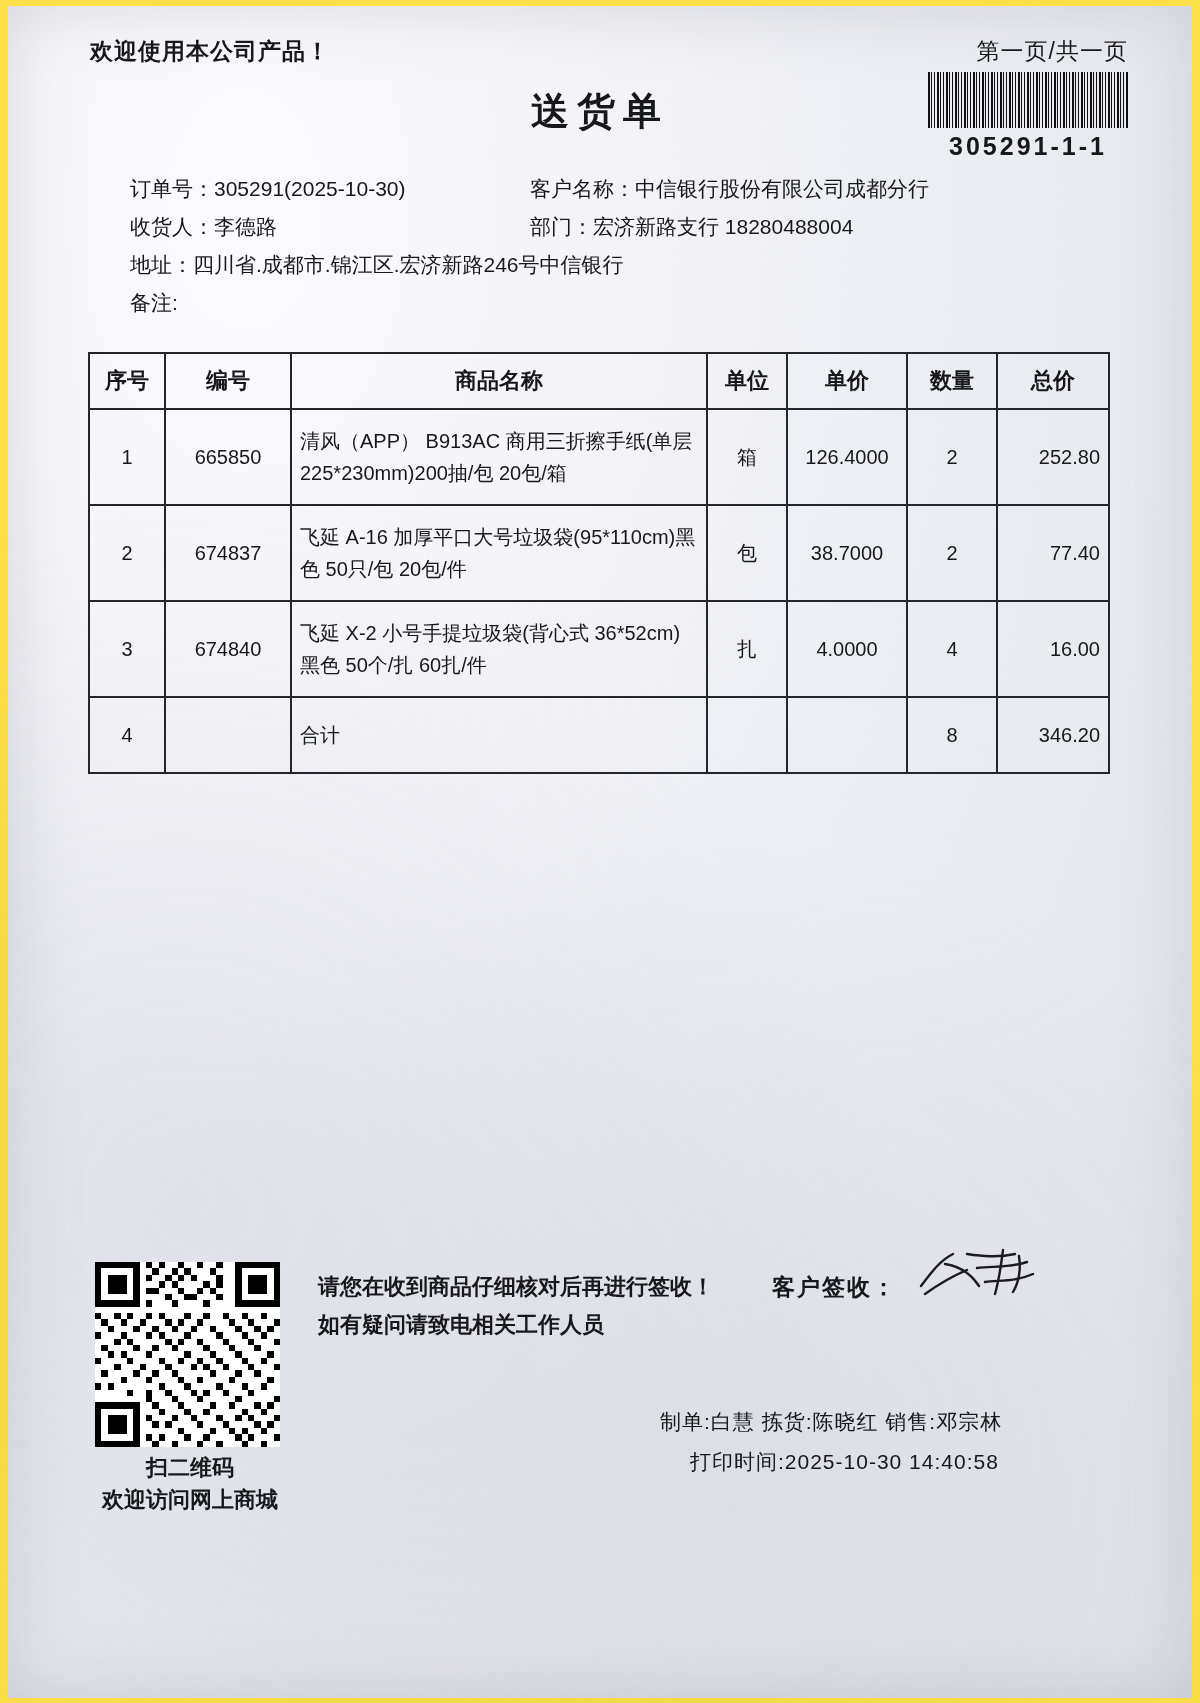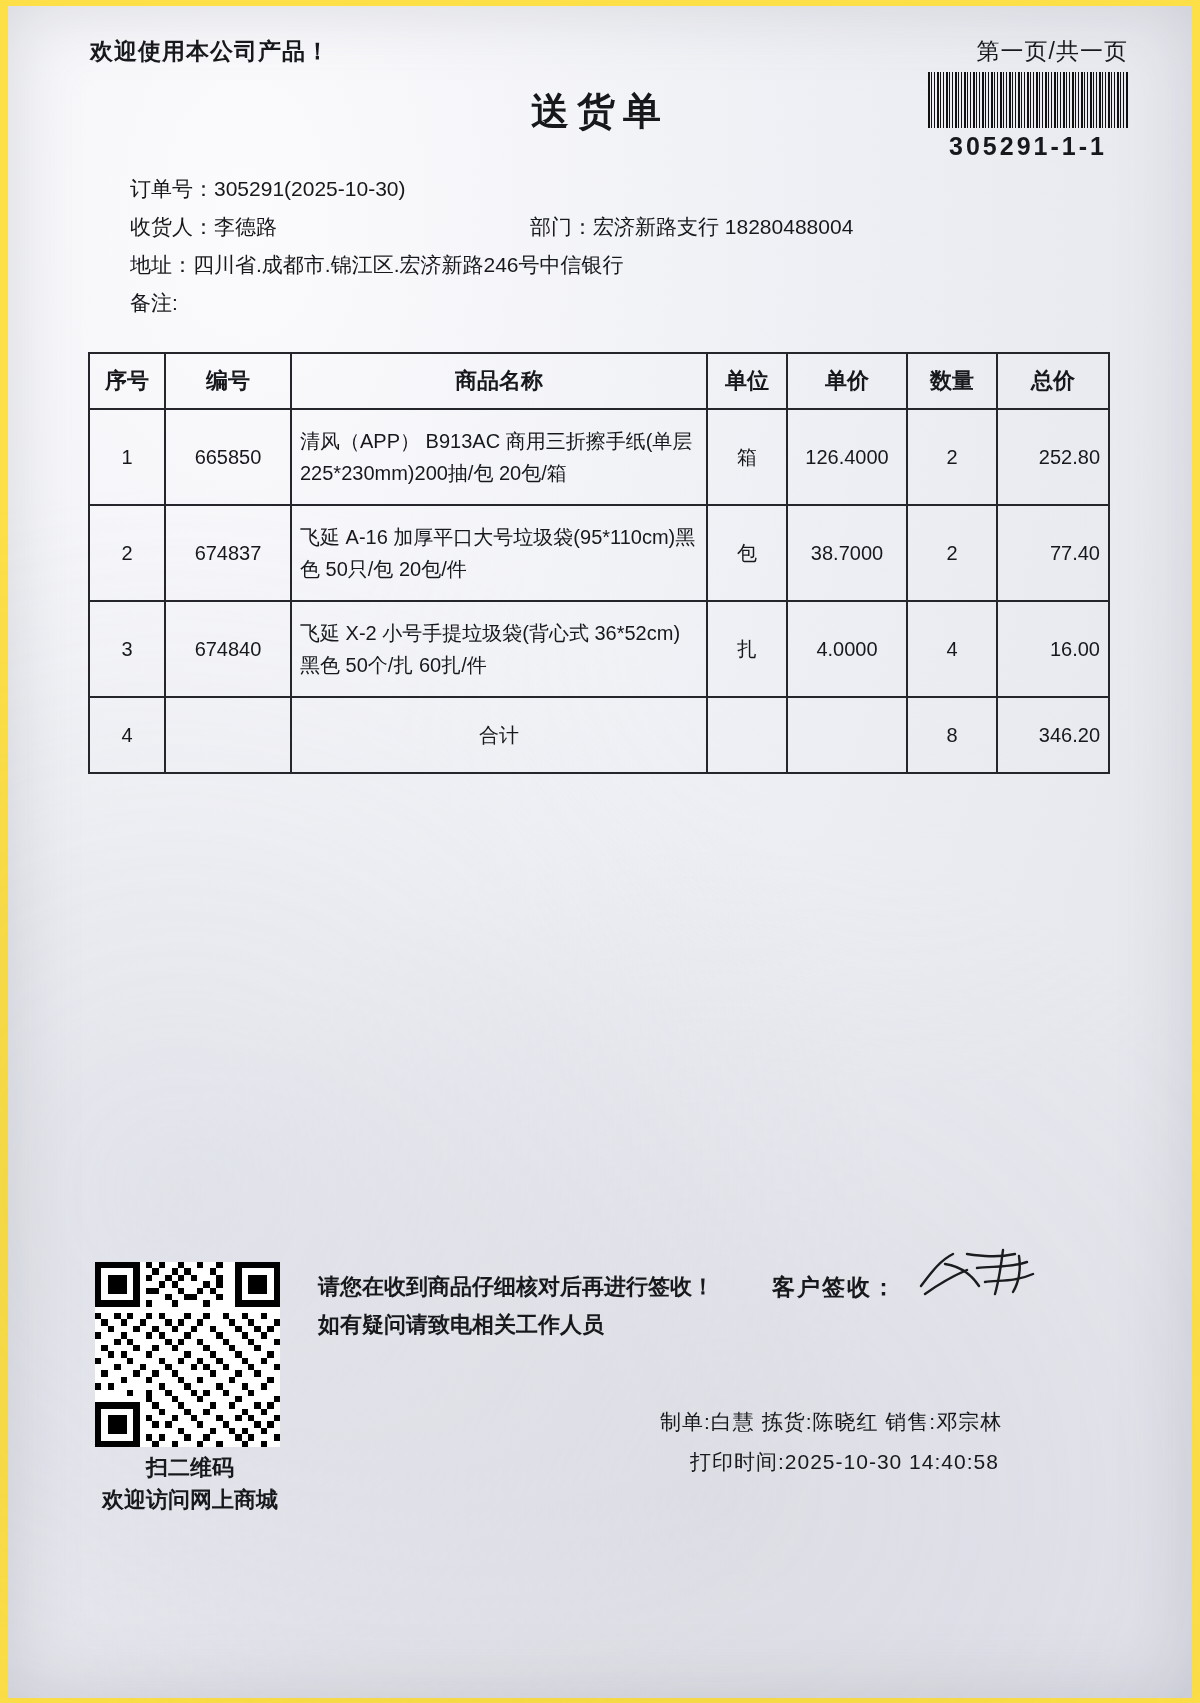--- a/index.html
+++ b/index.html
@@ -134,21 +134,21 @@
   }
   .c-idx   { width: 58px;  text-align: center; }
   .c-code  { width: 108px; text-align: center; }
   .c-name  { text-align: left; line-height: 32px; padding-left: 10px; }
   .c-unit  { width: 62px;  text-align: center; }
   .c-price { width: 102px; text-align: center; margin-left: 48px; }
   .c-qty   { width: 72px;  text-align: center; }
   .c-total { width: 94px;  text-align: right; padding-right: 12px; }
   .tbl tbody td { height: 82px; }
   .tbl tbody tr.sum td { height: 62px; }
-  .sum .c-name { text-align: center; }
+  .sum .c-name { text-align: left; }
   
   .qr {
     position: absolute;
     left: 95px;
     top: 1262px;
     width: 185px;
     height: 185px;
     background: #fff;
   }
   .qr svg { display: block; }
@@ -216,20 +216,23 @@
 
     <div class="barcode-box">
       <div class="barcode"></div>
       <div class="barcode-num">305291-1-1</div>
     </div>
 
     <div class="meta">
       <div class="row">
         <div class="col-l">
           <span class="lbl">订单号：</span><span>305291(2025-10-30)</span>
+        </div>
+        <div class="col-r">
+          <span class="lbl">客户名称：</span><span>中信银行股份有限公司成都分行</span>
         </div>
       </div>
       <div class="row">
         <div class="col-l">
           <span class="lbl">收货人：</span><span>李德路</span>
         </div>
         <div class="col-r">
           <span class="lbl">部门：</span><span>宏济新路支行 18280488004</span>
         </div>
       </div>

